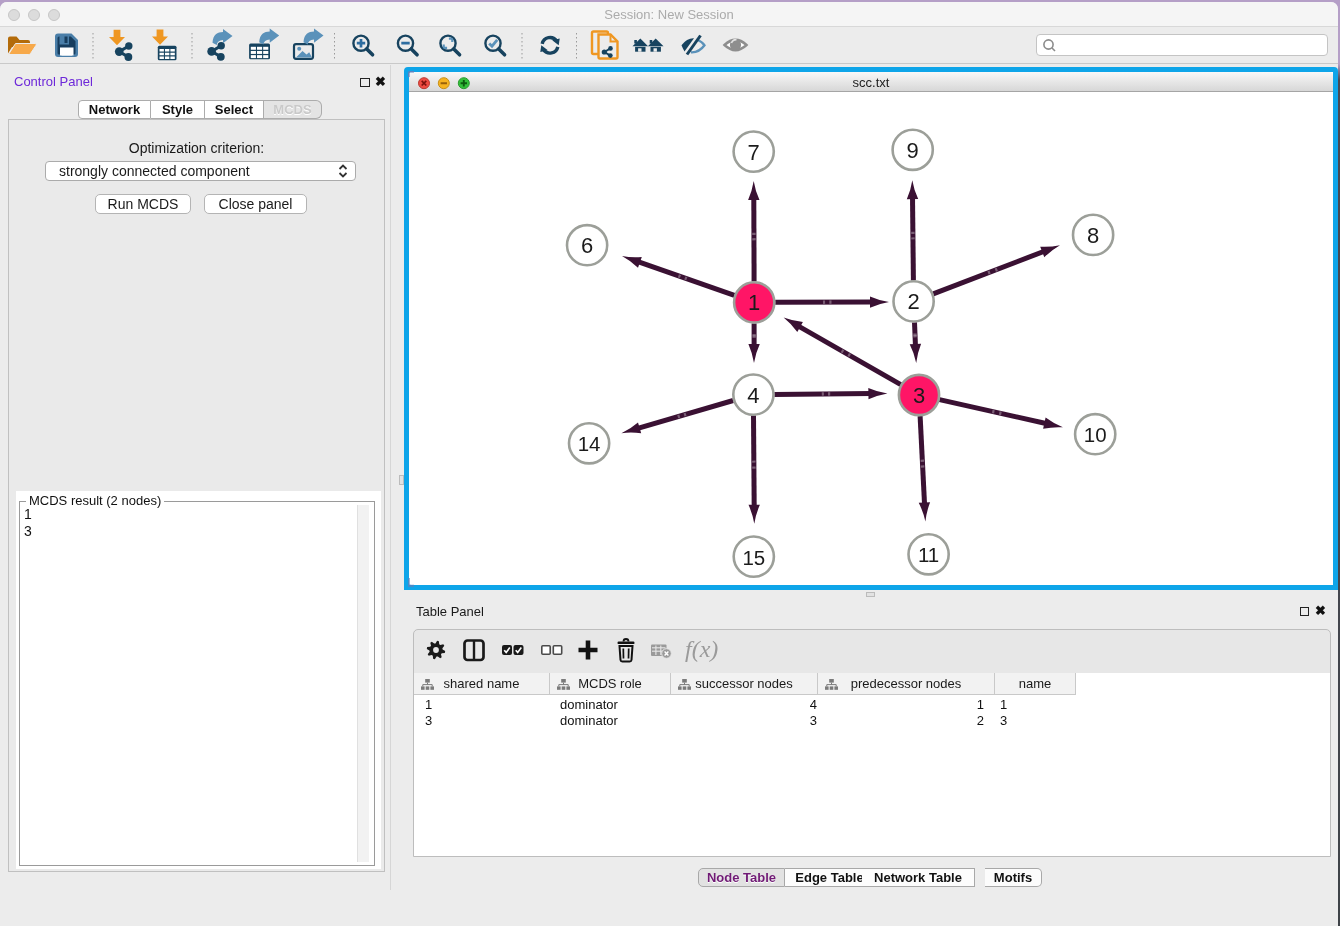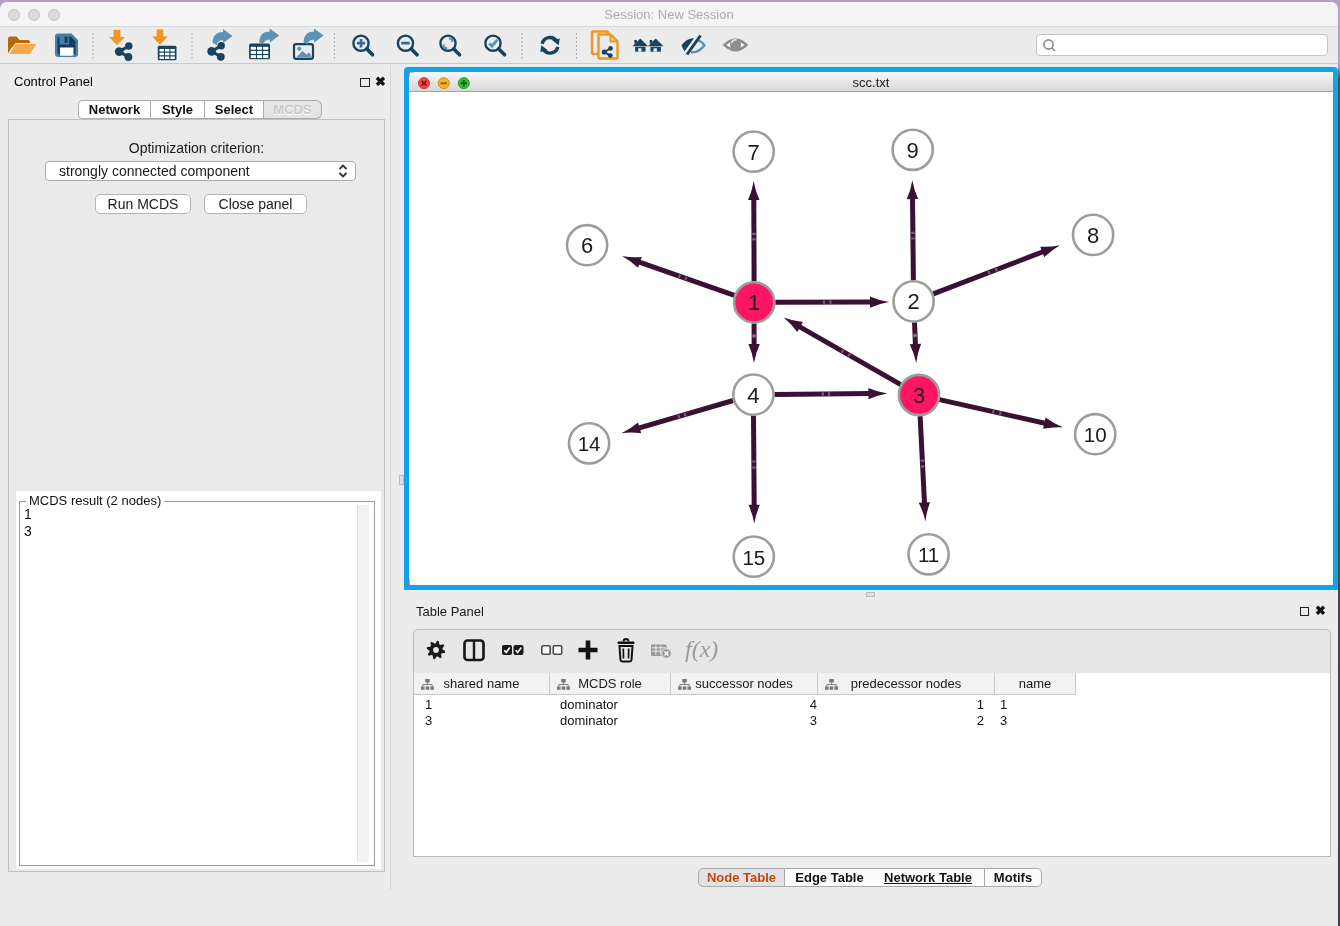--- a/index.html
+++ b/index.html
@@ -12,21 +12,21 @@
 }
 
 #titlebar { position:absolute; left:0; top:0; right:0; height:25px; background:#f5f5f5; border-bottom:1px solid #d8d8d8; }
 .tl { position:absolute; top:7px; width:12px; height:12px; border-radius:50%; background:#dcdcdc; border:1px solid #c6c6c6; }
 #title { position:absolute; top:5px; left:0; right:0; text-align:center; font-size:13px; color:#ababab; }
 
 #toolbar { position:absolute; left:0; top:26px; right:0; height:36px; background:#ececec; border-bottom:1px solid #c9c9c9; }
 #searchbox { position:absolute; left:1036px; top:6px; width:292px; height:22px; background:#fff; border:1px solid #c4c4c4; border-radius:4px; }
 
 #cpanel { position:absolute; left:0; top:63px; width:391px; bottom:36px; background:#ececec; border-right:1px solid #d6d6d6; }
-#cp-head { position:absolute; left:14px; top:9px; font-size:13px; color:#000000; }
+#cp-head { position:absolute; left:14px; top:9px; font-size:13px; color:#6d28d9; }
 #cp-max { position:absolute; left:360px; top:13px; width:10px; height:9px; border:1.5px solid #222; }
 #cp-x { position:absolute; left:375px; top:9px; font-size:13px; font-weight:bold; color:#111; }
 #tabs { position:absolute; left:78px; top:35px; height:19px; }
 .tab { position:absolute; top:0; height:19px; background:#fff; border:1px solid #acacac; font-weight:bold; font-size:13px; color:#111; text-align:center; line-height:18px; }
 #tabc { position:absolute; left:8px; top:54px; right:5px; bottom:18px; background:#eaeaea; border:1px solid #c0c0c0; }
 #optlabel { position:absolute; left:0; right:0; top:20px; text-align:center; font-size:14px; color:#1a1a1a; }
 #optsel { position:absolute; left:36px; top:41px; width:311px; height:20px; background:#fff; border:1px solid #ababab; border-radius:4px; font-size:14px; color:#1a1a1a; line-height:18px; padding-left:13px; }
 .btn { position:absolute; top:74px; height:20px; background:#fff; border:1px solid #b4b4b4; border-radius:5px; font-size:14px; color:#1a1a1a; text-align:center; line-height:18px; }
 #resultwrap { position:absolute; left:7px; top:371px; right:3px; bottom:2px; background:#fff; }
 #fieldset { position:absolute; left:3px; top:10px; right:6px; bottom:3px; border:1px solid #9a9a9a; }
@@ -364,19 +364,19 @@
 <div class="cell" style="left:500px; width:70px; top:24px; text-align:right;">1</div>
 <div class="cell" style="left:586px; top:24px;">1</div>
 <div class="cell" style="left:11px; top:40px;">3</div>
 <div class="cell" style="left:146px; top:40px;">dominator</div>
 <div class="cell" style="left:330px; width:73px; top:40px; text-align:right;">3</div>
 <div class="cell" style="left:500px; width:70px; top:40px; text-align:right;">2</div>
 <div class="cell" style="left:586px; top:40px;">3</div>
 </div>
     </div>
     <div id="btabs">
-      <div class="btab" style="left:0; width:87px; border-radius:5px 0 0 5px; background:#e2e2e2; color:#c2410c; text-shadow:0 1px 0 #fff;">Node Table</div>
+      <div class="btab" style="left:0; width:87px; border-radius:5px 0 0 5px; background:#e2e2e2; color:#701a75; text-shadow:0 1px 0 #fff;">Node Table</div>
       <div class="btab" style="left:87px; width:90px; border-left:none;">Edge Table</div>
-      <div class="btab" style="left:174px; width:113px; border-left:none;text-decoration:underline;">Network Table</div>
+      <div class="btab" style="left:164px; width:113px; border-left:none;">Network Table</div>
       <div class="btab" style="left:287px; width:57px; border-left:none; border-radius:0 5px 5px 0;">Motifs</div>
     </div>
   </div>
 </div>
 
 </body></html>

